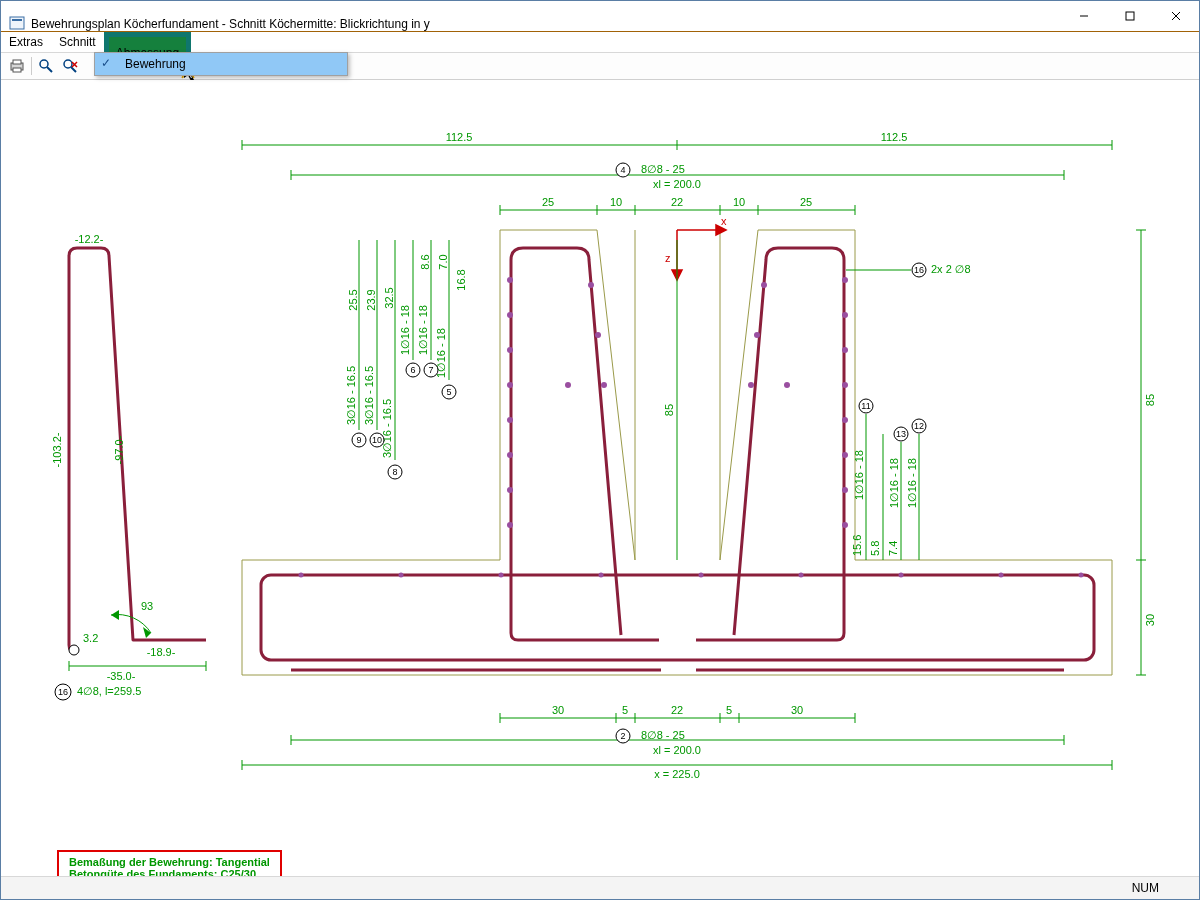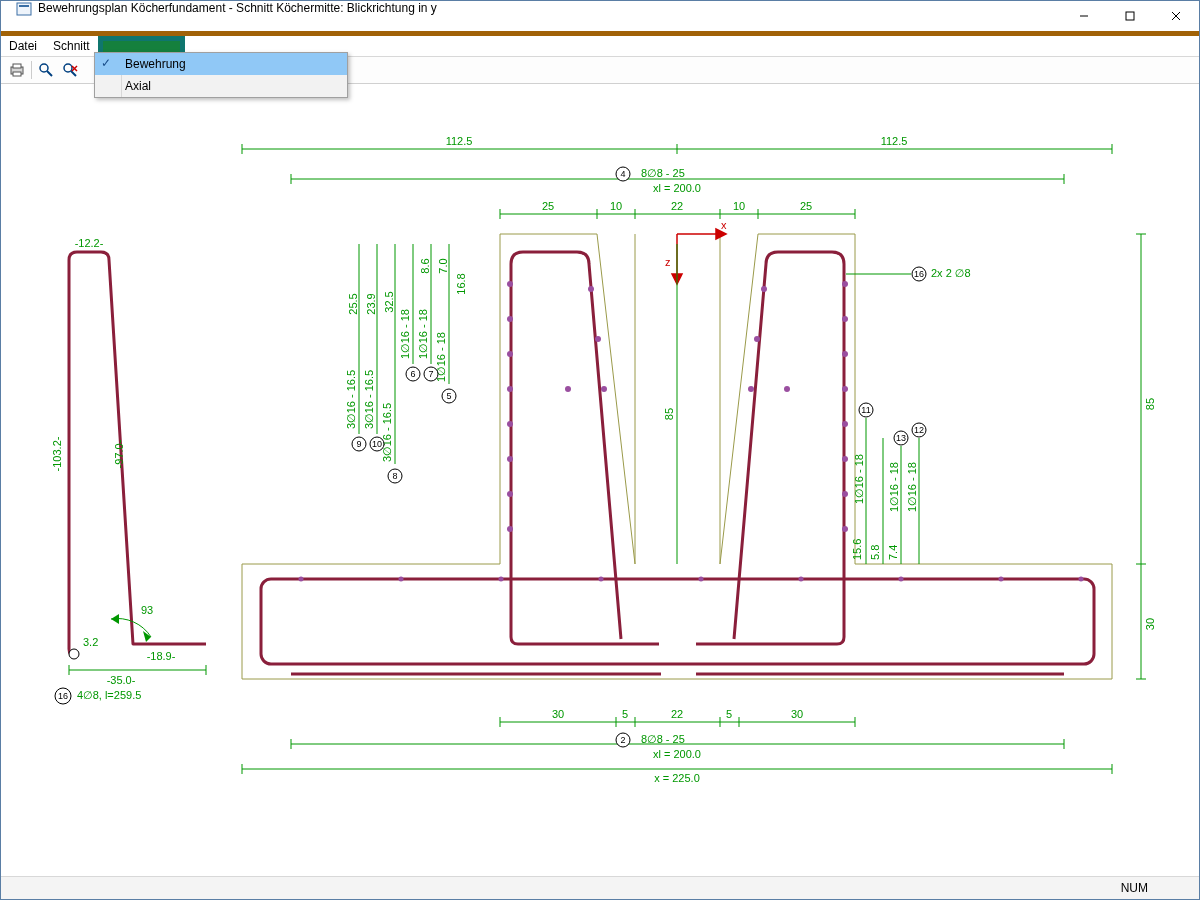--- a/index.html
+++ b/index.html
@@ -1,33 +1,33 @@
 <!DOCTYPE html>
 <html><head>
 <meta charset="utf-8">
 <style>
 html,body{margin:0;padding:0;font-family:"Segoe UI","Tahoma",sans-serif;font-size:12px;color:#000;background:#fff;user-select:none}
 .window{width:1200px;height:900px;border:1px solid #5a7ea5;box-sizing:border-box;display:flex;flex-direction:column;position:relative;background:#fff}
-.titlebar{height:30px;background:#fff;display:flex;align-items:flex-start;padding-left:15px;border-bottom:5px solid #a16207}
+.titlebar{height:30px;background:#fff;display:flex;align-items:flex-end;padding-left:8px;border-bottom:1px solid #a16207}
 .titlebar .app-icon{width:16px;height:16px;margin-right:6px}
 .titlebar .title{flex:1;font-size:12px;color:#000}
 .win-controls{display:flex;height:100%}
 .win-btn{width:46px;display:flex;align-items:center;justify-content:center;font-family:inherit}
 .menubar{height:20px;display:flex;align-items:stretch;border-bottom:1px solid #d8d8d8;background:#fff}
 .menu-item{padding:0 8px;display:flex;align-items:center;cursor:default}
 .menu-item.open{background:#15803d;border:5px solid #0f766e;padding:16px 7px}
 .toolbar{height:26px;display:flex;align-items:center;gap:4px;padding-left:6px;border-bottom:1px solid #d0d0d0;background:#fdfdfd}
 .tool-btn{width:20px;height:20px;display:flex;align-items:center;justify-content:center}
 .dropdown{position:absolute;left:93px;top:51px;width:252px;background:#f2f2f2;border:1px solid #a0a0a0;box-shadow:2px 2px 4px rgba(0,0,0,0.25);z-index:50}
 .dropdown .dd-item{height:22px;display:flex;align-items:center;padding-left:30px;position:relative}
 .dropdown .dd-item.highlight{background:#90c8f6}
 .dropdown .dd-check{position:absolute;left:6px;top:3px;color:#1a4e8a}
 .dropdown .dd-gutter{position:absolute;left:0;top:0;bottom:0;width:26px;border-right:1px solid #d8d8d8;background:#f2f2f2}
 .canvas{flex:1;position:relative;background:#fff;overflow:hidden}
-.statusbar{height:22px;border-top:1px solid #d8d8d8;background:#f4f4f4;display:flex;align-items:center;justify-content:flex-end;padding-right:51px;font-size:12px}
+.statusbar{height:22px;border-top:1px solid #d8d8d8;background:#f4f4f4;display:flex;align-items:center;justify-content:flex-end;padding-right:40px;font-size:12px}
 .dimv{font:11px Arial;fill:#009700}
 .rebar{stroke:#8a1f3b;fill:none}
 .form{stroke:#9a9a4a;fill:none}
 .thin{stroke:#009700;stroke-width:1;fill:none}
 .pt{fill:#9a4fa0}
 .ax{stroke:#c00;stroke-width:1.5;fill:none}
 .axtxt{fill:#c00;font:11px Arial}
 .cir{stroke:#000;fill:#fff}
 .ctxt{font:9px Arial;fill:#000}
 .info-box{position:absolute;left:56px;top:770px;border:2px solid #e00000;padding:4px 10px;color:#009700;font:bold 11px Arial}
@@ -59,21 +59,21 @@
       <div class="win-btn">
           <svg width="10" height="10">
             <line x1="1" y1="1" x2="9" y2="9" stroke="#000"></line>
             <line x1="9" y1="1" x2="1" y2="9" stroke="#000"></line>
           </svg>
         </div>
     </div>
   </div>
 
   <div class="menubar">
-    <div class="menu-item">Datei</div>
+    <div class="menu-item">Extras</div>
     <div class="menu-item">Schnitt</div>
     <div class="menu-item open">Abmessung</div>
   </div>
 
   <div class="toolbar">
     <div class="tool-btn">
       <svg width="16" height="16">
           <rect x="2" y="5" width="12" height="7" fill="#d7d7d7" stroke="#555"></rect>
           <rect x="4" y="2" width="8" height="4" fill="#fff" stroke="#555"></rect>
           <rect x="4" y="10" width="8" height="4" fill="#fff" stroke="#555"></rect>
@@ -94,23 +94,20 @@
           <line x1="15" y1="4" x2="10" y2="9" stroke="#c00" stroke-width="1.5"></line>
         </svg>
     </div>
   </div>
 
   <div class="dropdown">
     <div class="dd-gutter"></div>
     <div class="dd-item highlight">
       <span class="dd-check">✓</span>
       <span>Bewehrung</span>
-    </div>
-    <div class="dd-item">
-      <span>Axial</span>
     </div>
   </div>
 
   <svg class="click-star" width="34" height="34">
     <g transform="translate(17,17)">
       <polygon points="0,-10 3,-3 10,-2 4,2 6,9 0,5 -6,9 -4,2 -10,-2 -3,-3" fill="#ffe152" stroke="#e5a500"></polygon>
     </g>
   </svg>
   <svg class="cursor" width="16" height="20">
     <polygon points="0,0 0,15 4,12 7,18 10,17 7,11 12,11" fill="#000"></polygon>
@@ -353,19 +350,23 @@
         </g>
       <text class="dimv" x="120" y="600" text-anchor="middle">-35.0-</text>
 
       <circle class="cir" cx="62" cy="612" r="8"></circle>
         <text class="ctxt" x="62" y="615" text-anchor="middle">16</text>
       <text class="dimv" x="76" y="615">4∅8, l=259.5</text>
 
     </svg>
 
     
+    <div class="info-box">
+      <div>Bemaßung der Bewehrung:  Tangential</div>
+      <div>Betongüte des Fundaments: C25/30</div>
+    </div>
   </div>
 
   <div class="statusbar">
     <span>NUM</span>
   </div>
 
 </div>
 
 </body></html>

